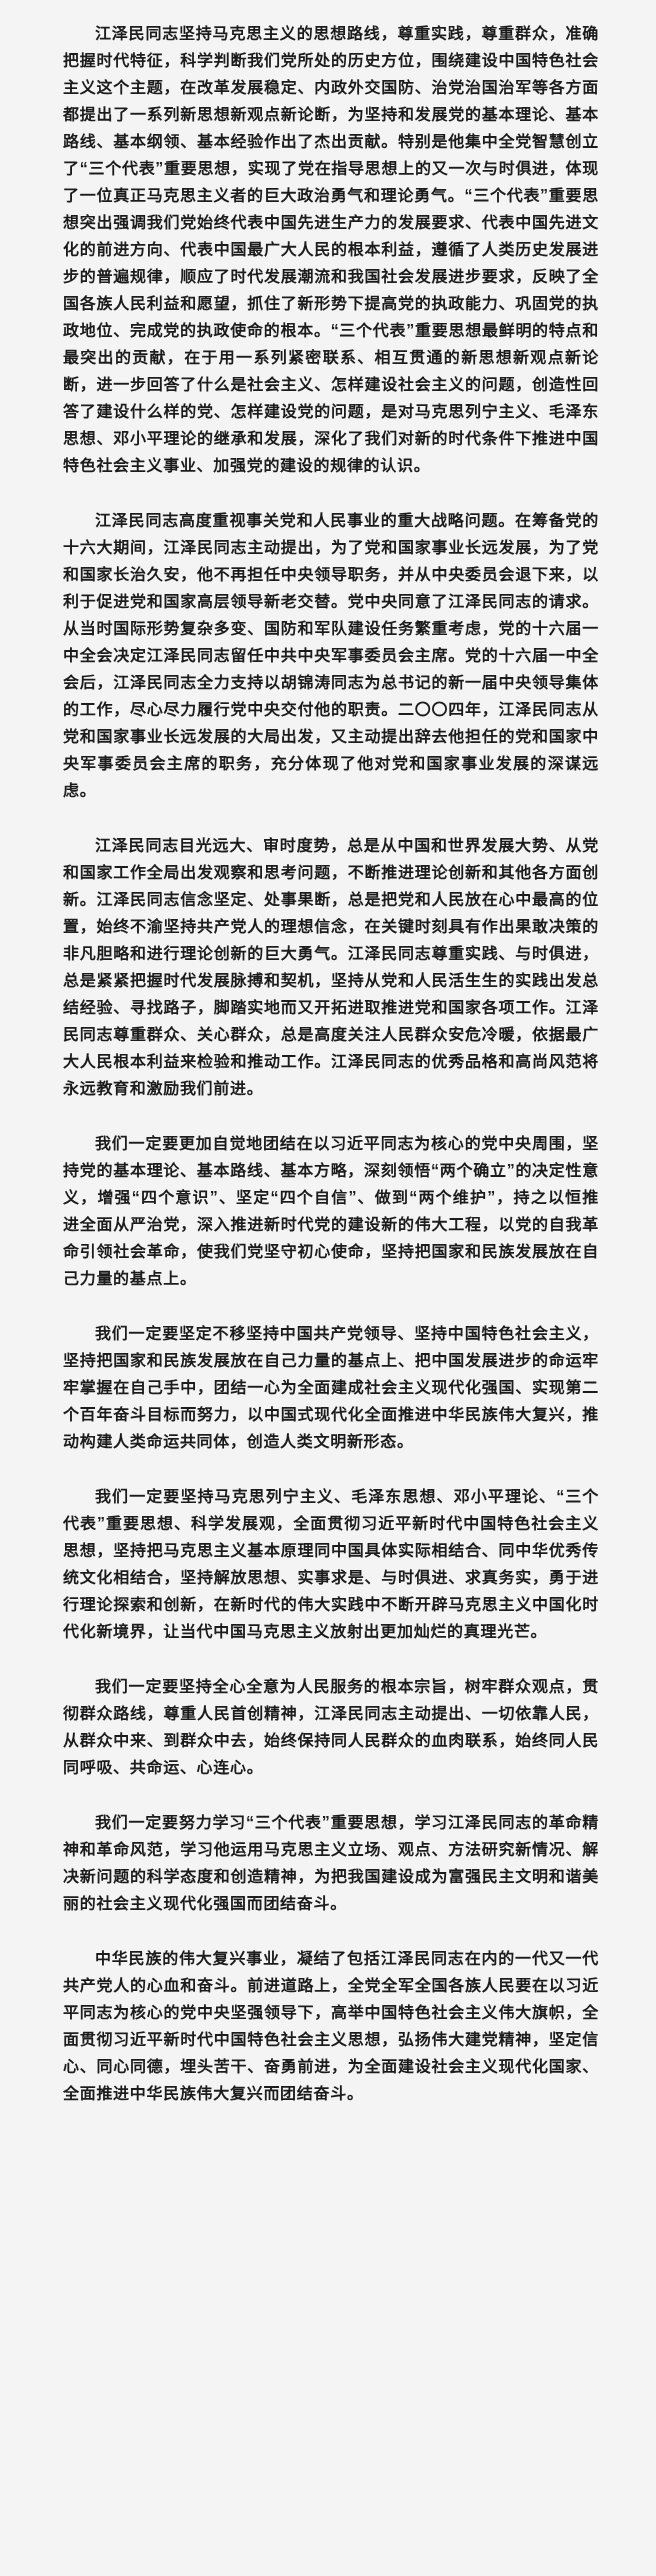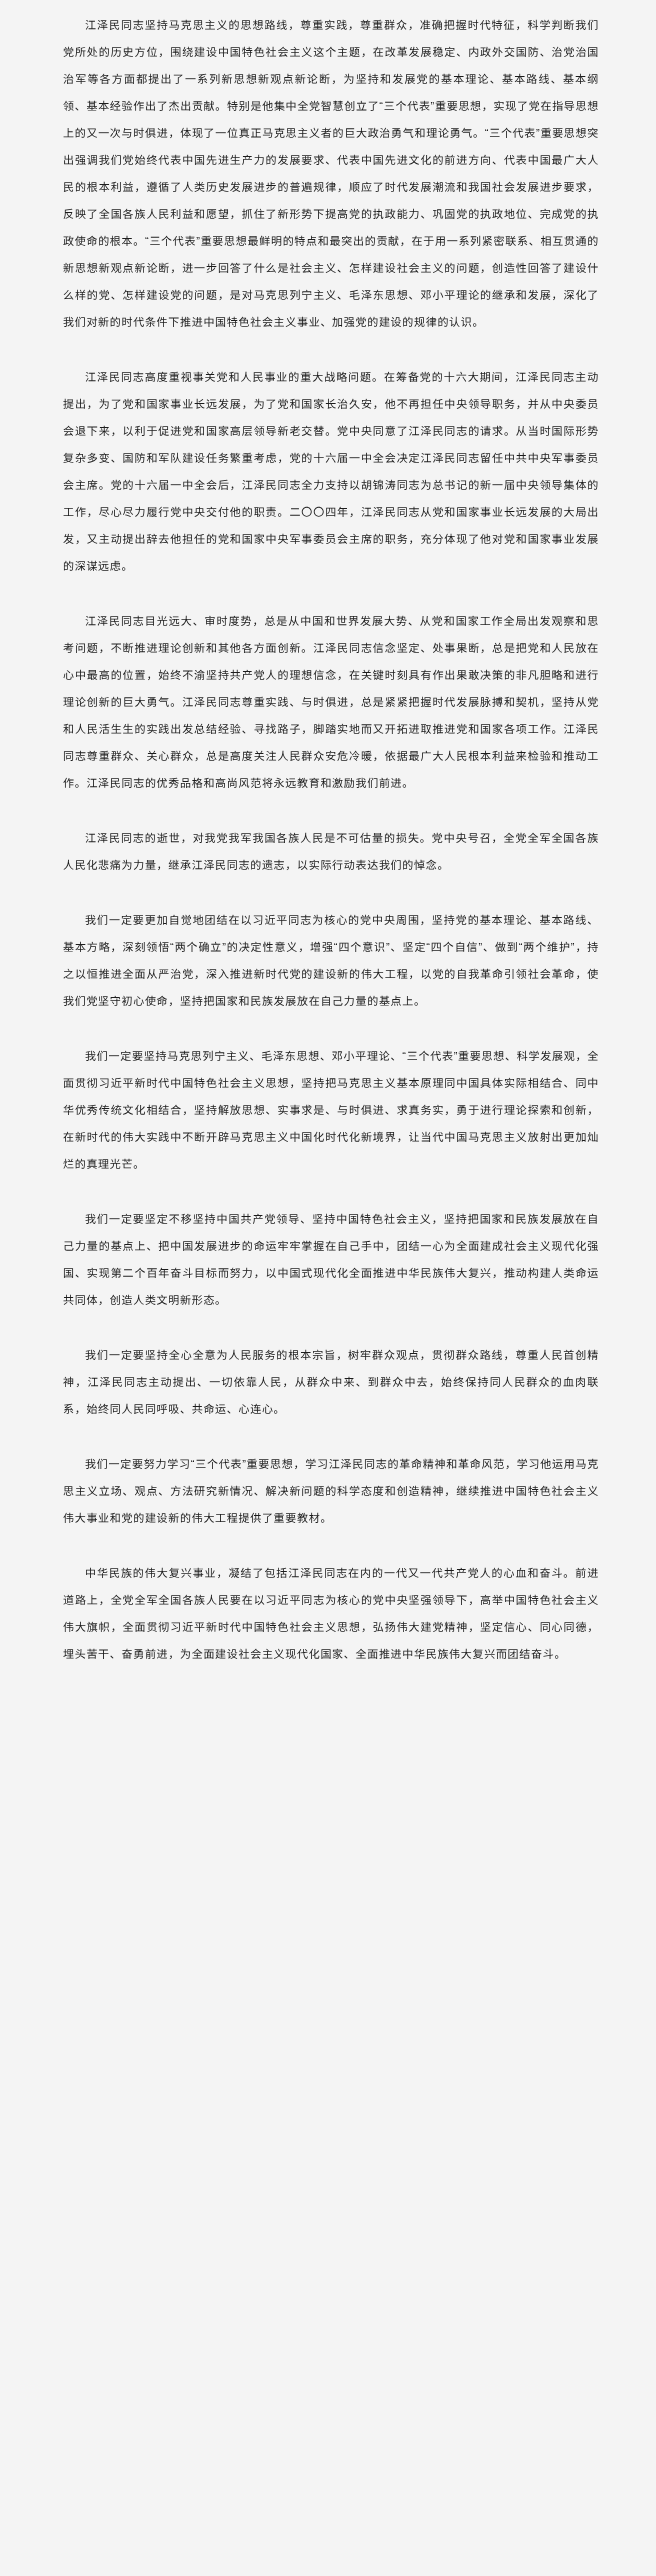--- a/index.html
+++ b/index.html
@@ -14,39 +14,38 @@
     background: #f4f4f4;
     color: #1c1c1c;
     font-family: "Liberation Sans", "DejaVu Sans", sans-serif;
   }
   .doc {
     box-sizing: border-box;
     width: 100%;
     padding: 12px 58px 22px 63px;
   }
   .para {
-    margin: 0 0 28px 0;
-    font-size: 11px;
+    margin: 8px 0 28px 0;
+    font-size: 16px;
     line-height: 27px;
     letter-spacing: 0.7px;
     text-indent: 2em;
     text-align: justify;
     text-justify: inter-ideograph;
-    font-weight: 400;
+    font-weight: 700;
   }
 </style>
 </head>
 <body style="background: rgb(244, 244, 244); color: rgb(28, 28, 28);">
 
 <main class="doc">
   <p class="para">江泽民同志坚持马克思主义的思想路线，尊重实践，尊重群众，准确把握时代特征，科学判断我们党所处的历史方位，围绕建设中国特色社会主义这个主题，在改革发展稳定、内政外交国防、治党治国治军等各方面都提出了一系列新思想新观点新论断，为坚持和发展党的基本理论、基本路线、基本纲领、基本经验作出了杰出贡献。特别是他集中全党智慧创立了“三个代表”重要思想，实现了党在指导思想上的又一次与时俱进，体现了一位真正马克思主义者的巨大政治勇气和理论勇气。“三个代表”重要思想突出强调我们党始终代表中国先进生产力的发展要求、代表中国先进文化的前进方向、代表中国最广大人民的根本利益，遵循了人类历史发展进步的普遍规律，顺应了时代发展潮流和我国社会发展进步要求，反映了全国各族人民利益和愿望，抓住了新形势下提高党的执政能力、巩固党的执政地位、完成党的执政使命的根本。“三个代表”重要思想最鲜明的特点和最突出的贡献，在于用一系列紧密联系、相互贯通的新思想新观点新论断，进一步回答了什么是社会主义、怎样建设社会主义的问题，创造性回答了建设什么样的党、怎样建设党的问题，是对马克思列宁主义、毛泽东思想、邓小平理论的继承和发展，深化了我们对新的时代条件下推进中国特色社会主义事业、加强党的建设的规律的认识。</p>
   <p class="para">江泽民同志高度重视事关党和人民事业的重大战略问题。在筹备党的十六大期间，江泽民同志主动提出，为了党和国家事业长远发展，为了党和国家长治久安，他不再担任中央领导职务，并从中央委员会退下来，以利于促进党和国家高层领导新老交替。党中央同意了江泽民同志的请求。从当时国际形势复杂多变、国防和军队建设任务繁重考虑，党的十六届一中全会决定江泽民同志留任中共中央军事委员会主席。党的十六届一中全会后，江泽民同志全力支持以胡锦涛同志为总书记的新一届中央领导集体的工作，尽心尽力履行党中央交付他的职责。二〇〇四年，江泽民同志从党和国家事业长远发展的大局出发，又主动提出辞去他担任的党和国家中央军事委员会主席的职务，充分体现了他对党和国家事业发展的深谋远虑。</p>
   <p class="para">江泽民同志目光远大、审时度势，总是从中国和世界发展大势、从党和国家工作全局出发观察和思考问题，不断推进理论创新和其他各方面创新。江泽民同志信念坚定、处事果断，总是把党和人民放在心中最高的位置，始终不渝坚持共产党人的理想信念，在关键时刻具有作出果敢决策的非凡胆略和进行理论创新的巨大勇气。江泽民同志尊重实践、与时俱进，总是紧紧把握时代发展脉搏和契机，坚持从党和人民活生生的实践出发总结经验、寻找路子，脚踏实地而又开拓进取推进党和国家各项工作。江泽民同志尊重群众、关心群众，总是高度关注人民群众安危冷暖，依据最广大人民根本利益来检验和推动工作。江泽民同志的优秀品格和高尚风范将永远教育和激励我们前进。</p>
-  <p class="para">江泽民同志的逝世，对我党我军我国各族人民是不可估量的损失。党中央号召，全党全军全国各族人民化悲痛为力量，继承江泽民同志的遗志，以实际行动表达我们的悼念。</p>
   <p class="para">我们一定要更加自觉地团结在以习近平同志为核心的党中央周围，坚持党的基本理论、基本路线、基本方略，深刻领悟“两个确立”的决定性意义，增强“四个意识”、坚定“四个自信”、做到“两个维护”，持之以恒推进全面从严治党，深入推进新时代党的建设新的伟大工程，以党的自我革命引领社会革命，使我们党坚守初心使命，坚持把国家和民族发展放在自己力量的基点上。</p>
+  <p class="para">我们一定要坚定不移坚持中国共产党领导、坚持中国特色社会主义，坚持把国家和民族发展放在自己力量的基点上、把中国发展进步的命运牢牢掌握在自己手中，团结一心为全面建成社会主义现代化强国、实现第二个百年奋斗目标而努力，以中国式现代化全面推进中华民族伟大复兴，推动构建人类命运共同体，创造人类文明新形态。</p>
   <p class="para">我们一定要坚持马克思列宁主义、毛泽东思想、邓小平理论、“三个代表”重要思想、科学发展观，全面贯彻习近平新时代中国特色社会主义思想，坚持把马克思主义基本原理同中国具体实际相结合、同中华优秀传统文化相结合，坚持解放思想、实事求是、与时俱进、求真务实，勇于进行理论探索和创新，在新时代的伟大实践中不断开辟马克思主义中国化时代化新境界，让当代中国马克思主义放射出更加灿烂的真理光芒。</p>
-  <p class="para">我们一定要坚定不移坚持中国共产党领导、坚持中国特色社会主义，坚持把国家和民族发展放在自己力量的基点上、把中国发展进步的命运牢牢掌握在自己手中，团结一心为全面建成社会主义现代化强国、实现第二个百年奋斗目标而努力，以中国式现代化全面推进中华民族伟大复兴，推动构建人类命运共同体，创造人类文明新形态。</p>
   <p class="para">我们一定要坚持全心全意为人民服务的根本宗旨，树牢群众观点，贯彻群众路线，尊重人民首创精神，江泽民同志主动提出、一切依靠人民，从群众中来、到群众中去，始终保持同人民群众的血肉联系，始终同人民同呼吸、共命运、心连心。</p>
-  <p class="para">我们一定要努力学习“三个代表”重要思想，学习江泽民同志的革命精神和革命风范，学习他运用马克思主义立场、观点、方法研究新情况、解决新问题的科学态度和创造精神，继续推进中国特色社会主义伟大事业和党的建设新的伟大工程提供了重要教材。</p>
+  <p class="para">我们一定要努力学习“三个代表”重要思想，学习江泽民同志的革命精神和革命风范，学习他运用马克思主义立场、观点、方法研究新情况、解决新问题的科学态度和创造精神，为把我国建设成为富强民主文明和谐美丽的社会主义现代化强国而团结奋斗。</p>
   <p class="para">中华民族的伟大复兴事业，凝结了包括江泽民同志在内的一代又一代共产党人的心血和奋斗。前进道路上，全党全军全国各族人民要在以习近平同志为核心的党中央坚强领导下，高举中国特色社会主义伟大旗帜，全面贯彻习近平新时代中国特色社会主义思想，弘扬伟大建党精神，坚定信心、同心同德，埋头苦干、奋勇前进，为全面建设社会主义现代化国家、全面推进中华民族伟大复兴而团结奋斗。</p>
 
 </main>
 
 
 </body></html>

